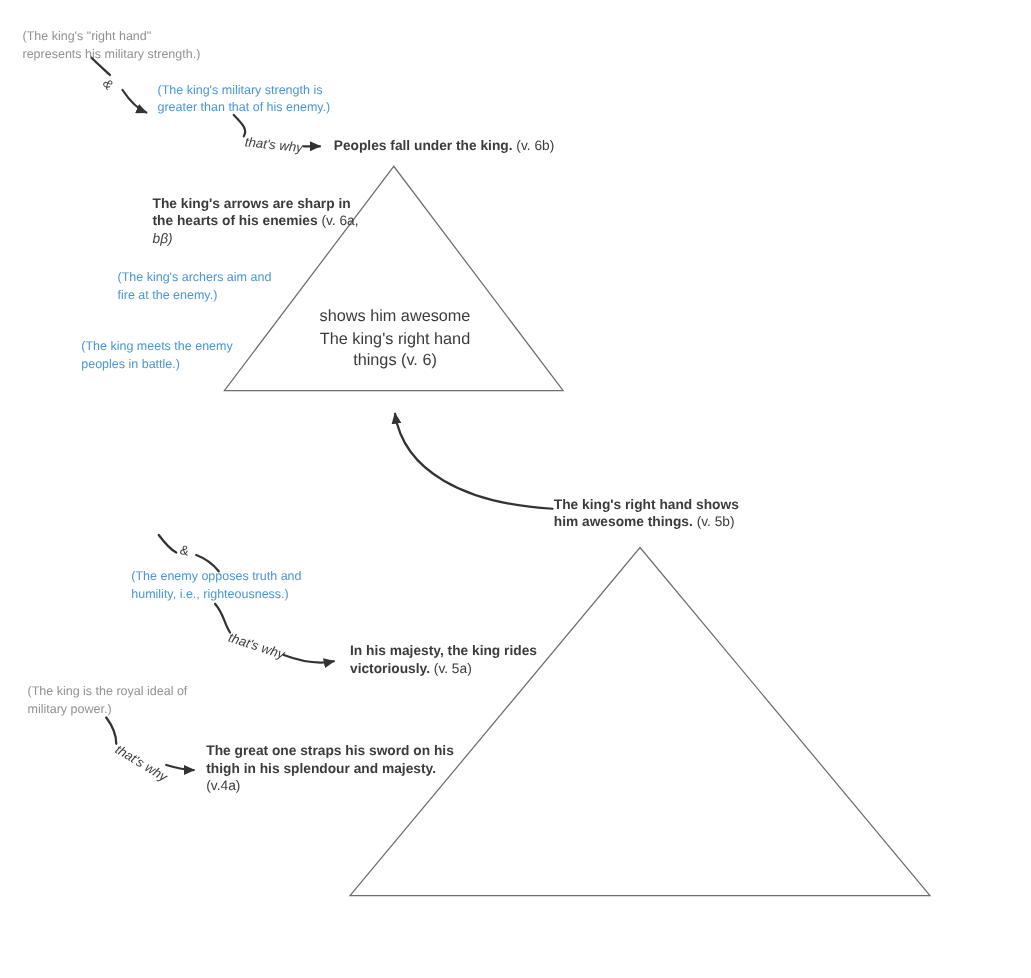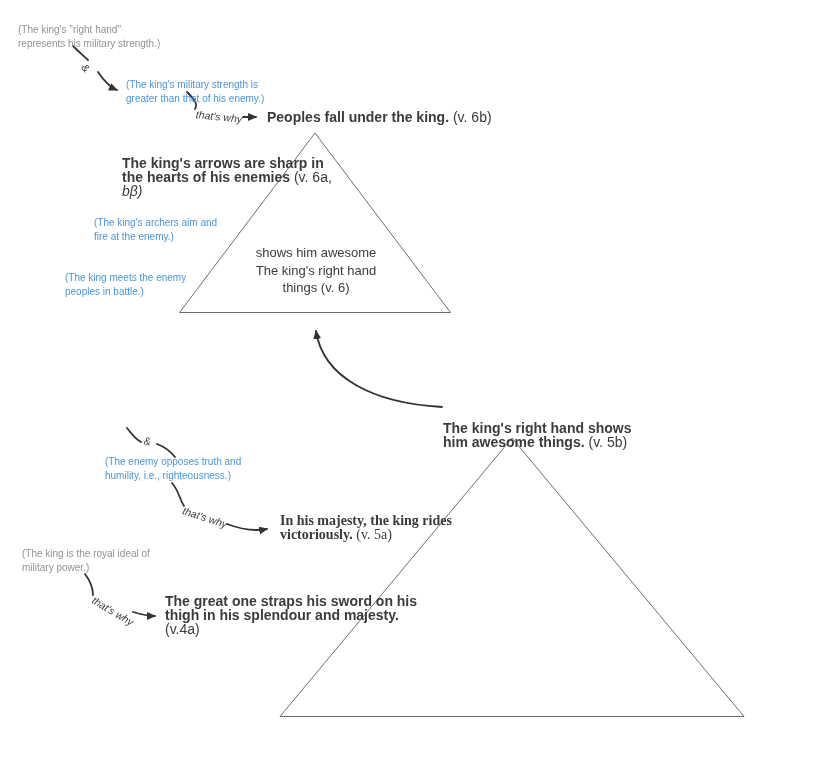--- a/index.html
+++ b/index.html
@@ -9,21 +9,21 @@
     background:#ffffff;
     font-family:"Liberation Sans","DejaVu Sans",sans-serif;
     color:#3b3b3b;
     overflow:hidden;
   }
   #shapes{position:absolute;left:0;top:0;width:825px;height:782px;}
   .txt{position:absolute;font-size:10px;line-height:13.5px;}
   .txt .ln{white-space:nowrap;}
   .gray{color:#929292;}
   .blue{color:#4a96d6;}
-  .stmt{position:absolute;font-size:14px;line-height:14px;color:#3b3b3b;}
+  .stmt{position:absolute;font-size:11px;line-height:14px;color:#3b3b3b;}
   .stmt .ln{white-space:nowrap;}
   .stmt b{font-weight:700;}
   .ref{font-weight:400;}
   .conn{position:absolute;font-size:10.5px;color:#3b3b3b;white-space:nowrap;}
   .conn.why{font-style:italic;}
   .tri-label{position:absolute;font-size:13px;line-height:17.5px;color:#3b3b3b;text-align:center;}
   .tri-label .ln{white-space:nowrap;}
 </style>
 </head>
 <body>
@@ -54,21 +54,21 @@
     <path d="M133 612 C 143 615 150 616 155 616" fill="none" stroke="#333333" stroke-width="1.8" stroke-linecap="round" marker-end="url(#ah)"></path>
   </svg>
 
   <div class="txt gray" style="left:18px;top:23px;">
     <div class="ln">(The king's "right hand"</div>
     <div class="ln">represents his military strength.)</div>
   </div>
 
   <div class="conn" style="left:84px;top:59px;transform:rotate(52deg);transform-origin:left center;">&amp;</div>
 
-  <div class="txt blue" style="left:126px;top:78px;">
+  <div class="txt blue" style="left:126px;top:66px;">
     <div class="ln">(The king's military strength is</div>
     <div class="ln">greater than that of his enemy.)</div>
   </div>
 
   <div class="conn why" style="left:196px;top:108px;transform:rotate(6deg);transform-origin:left center;">that's why</div>
 
   <div class="stmt" style="left:267px;top:110px;">
     <div class="ln">
       <b>Peoples fall under the king.</b><span class="ref"> (v. 6b)</span>
     </div>
@@ -91,38 +91,38 @@
     <div class="ln">(The king meets the enemy</div>
     <div class="ln">peoples in battle.)</div>
   </div>
 
   <div class="tri-label" style="left:226px;top:244px;width:180px;">
     <div class="ln">shows him awesome</div>
     <div class="ln">The king's right hand</div>
     <div class="ln">things (v. 6)</div>
   </div>
 
-  <div class="stmt" style="left:443px;top:397px;margin-top:24px;">
+  <div class="stmt" style="left:443px;top:397px;">
     <div class="ln"><b>The king's right hand shows</b></div>
     <div class="ln">
       <b>him awesome things.</b><span class="ref"> (v. 5b)</span>
     </div>
   </div>
 
 
   <div class="conn" style="left:144px;top:434px;transform:rotate(12deg);transform-origin:left center;">&amp;</div>
 
   <div class="txt blue" style="left:105px;top:455px;">
     <div class="ln">(The enemy opposes truth and</div>
     <div class="ln">humility, i.e., righteousness.)</div>
   </div>
 
   <div class="conn why" style="left:183px;top:504px;transform:rotate(18deg);transform-origin:left center;">that's why</div>
 
-  <div class="stmt" style="left:280px;top:514px;font-family:Liberation Serif, serif;">
+  <div class="stmt" style="left:280px;top:514px;">
     <div class="ln"><b>In his majesty, the king rides</b></div>
     <div class="ln">
       <b>victoriously.</b><span class="ref"> (v. 5a)</span>
     </div>
   </div>
 
   <div class="txt gray" style="left:22px;top:547px;">
     <div class="ln">(The king is the royal ideal of</div>
     <div class="ln">military power.)</div>
   </div>

